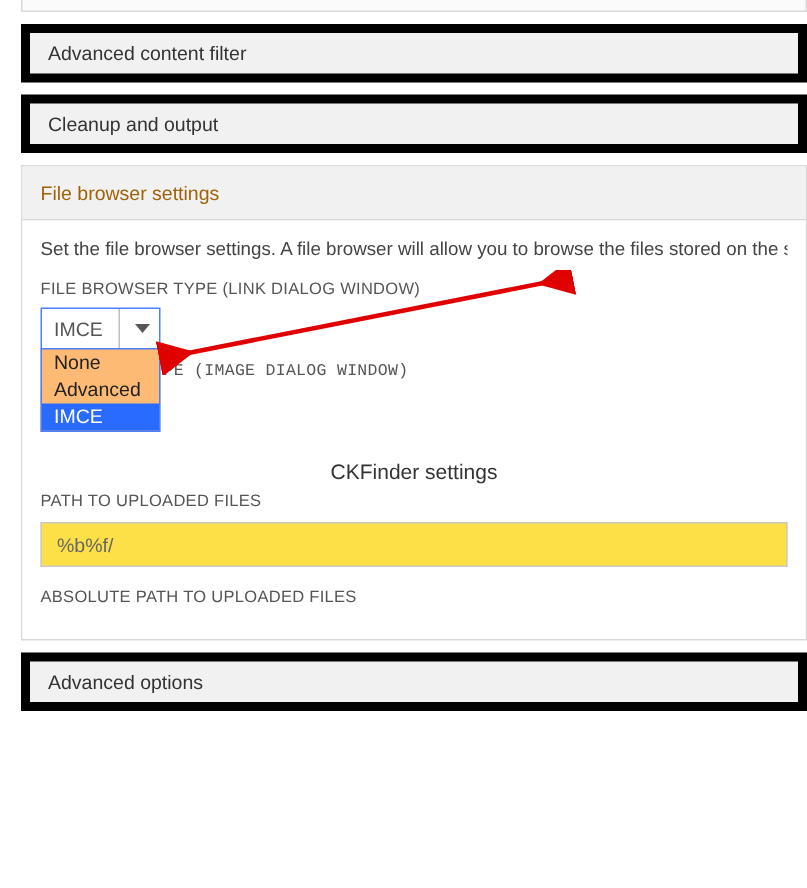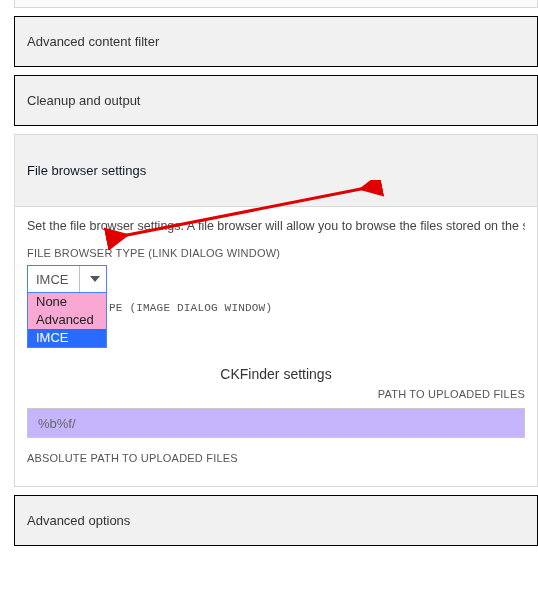--- a/index.html
+++ b/index.html
@@ -11,36 +11,36 @@
     color: #333;
     background: #fff;
     width: 538px;
   }
   .page {
     padding: 0 0 20px 14px;
     position: relative;
   }
   .section-bar {
     background: #f1f1f1;
-    border: 1px solid #000000;
-    padding: 17px 12px;
+    border: 6px solid #000000;
+    padding: 6px 12px;
     margin-top: 8px;
     font-size: 13px;
     color: #333;
     cursor: pointer;
   }
   .open-panel {
     border: 1px solid #d9d9d9;
     margin-top: 8px;
   }
   .open-panel-header {
     background: #f1f1f1;
-    padding: 28px 12px;
-    font-size: 13px;
-    color: #0f172a;
+    padding: 10px 12px;
+    font-size: 13px;
+    color: #a16207;
     border-bottom: 1px solid #d9d9d9;
   }
   .open-panel-body {
     padding: 12px 12px 16px 12px;
     background: #fff;
   }
   .desc {
     font-size: 12.5px;
     color: #444;
     white-space: nowrap;
@@ -88,40 +88,40 @@
   .select-first .caret-wrap {
     border-left: 1px solid #bfbfbf;
     height: 100%;
     display:flex; align-items:center;
     padding-left:6px;
   }
   .dropdown-listbox {
     position: relative;
     border: 1px solid #4a80ff;
     border-top: 1px solid #4a80ff;
-    background: #f9a8d4;
+    background: #fdba74;
     width: 80px;
     margin-top: -1px;
     z-index: 10;
     font-size: 13px;
   }
   .dropdown-listbox .opt {
     padding: 1px 8px;
     color: #222;
     cursor: pointer;
     line-height: 16px;
   }
   .dropdown-listbox .opt.highlight {
     background: #2a6bff;
     color: #fff;
   }
   .text-input {
     width: 100%;
     border: 1px solid #c9c9c9;
-    background: #c4b5fd;
+    background: #fde047;
     height: 30px;
     padding: 0 10px;
     font-size: 13px;
     color: #666;
     margin-top: 2px;
   }
   
   .top-partial {
     border: 1px solid #d9d9d9;
     border-top: none;
@@ -186,21 +186,21 @@
       </div>
 
       
       <div class="select-box">
         <span class="caret"></span>
       </div>
 
       
       <div class="subhead">CKFinder settings</div>
 
-      <div class="field-label" style="margin-top:6px;text-align:right;">PATH TO UPLOADED FILES</div>
+      <div class="field-label" style="margin-top:6px;">PATH TO UPLOADED FILES</div>
       <input class="text-input" type="text" value="%b%f/" style="">
 
       <div class="field-label">ABSOLUTE PATH TO UPLOADED FILES</div>
 
     </div>
   </div>
 
   <div class="section-bar">
     <span>Advanced options</span>
   </div>

